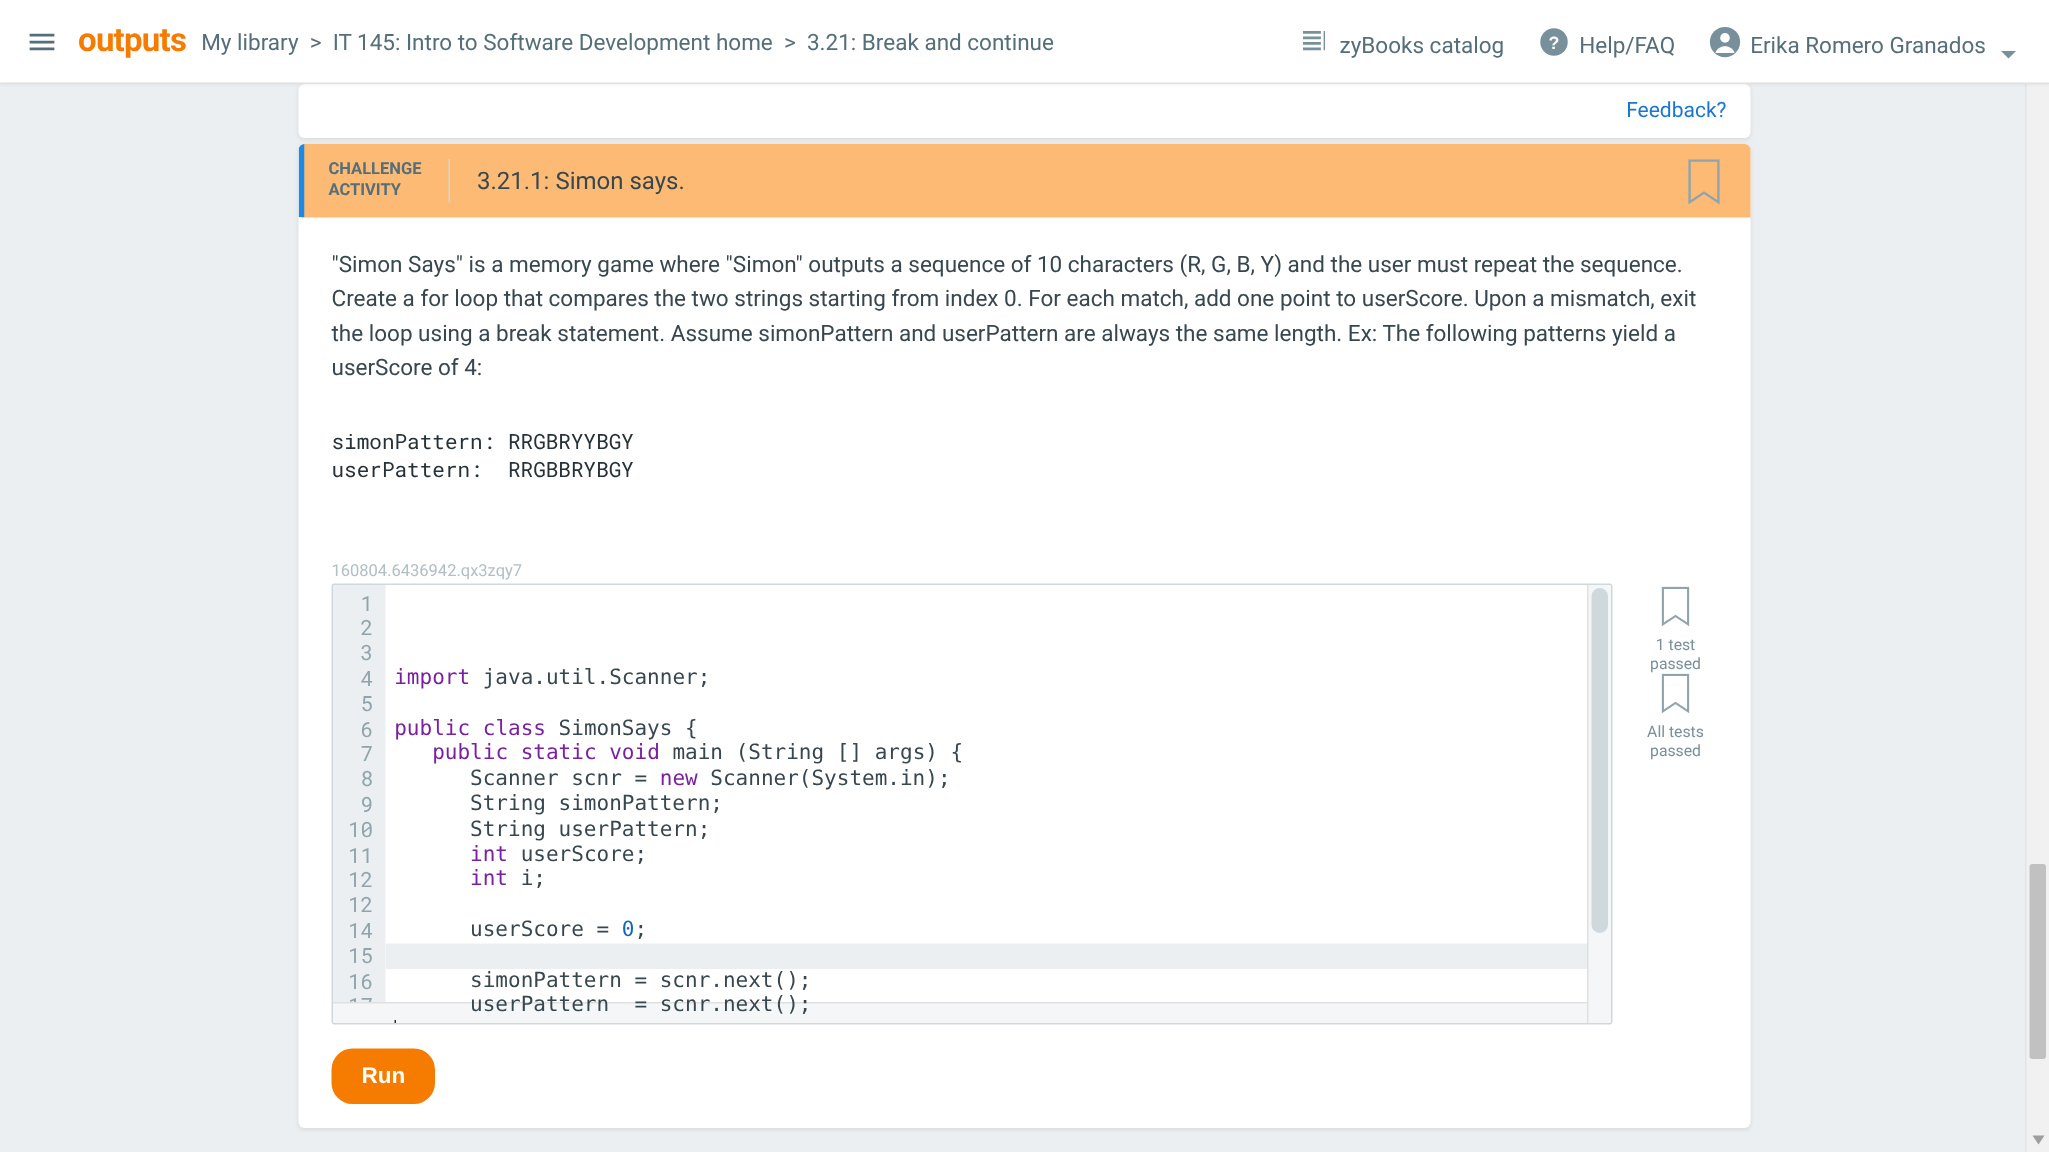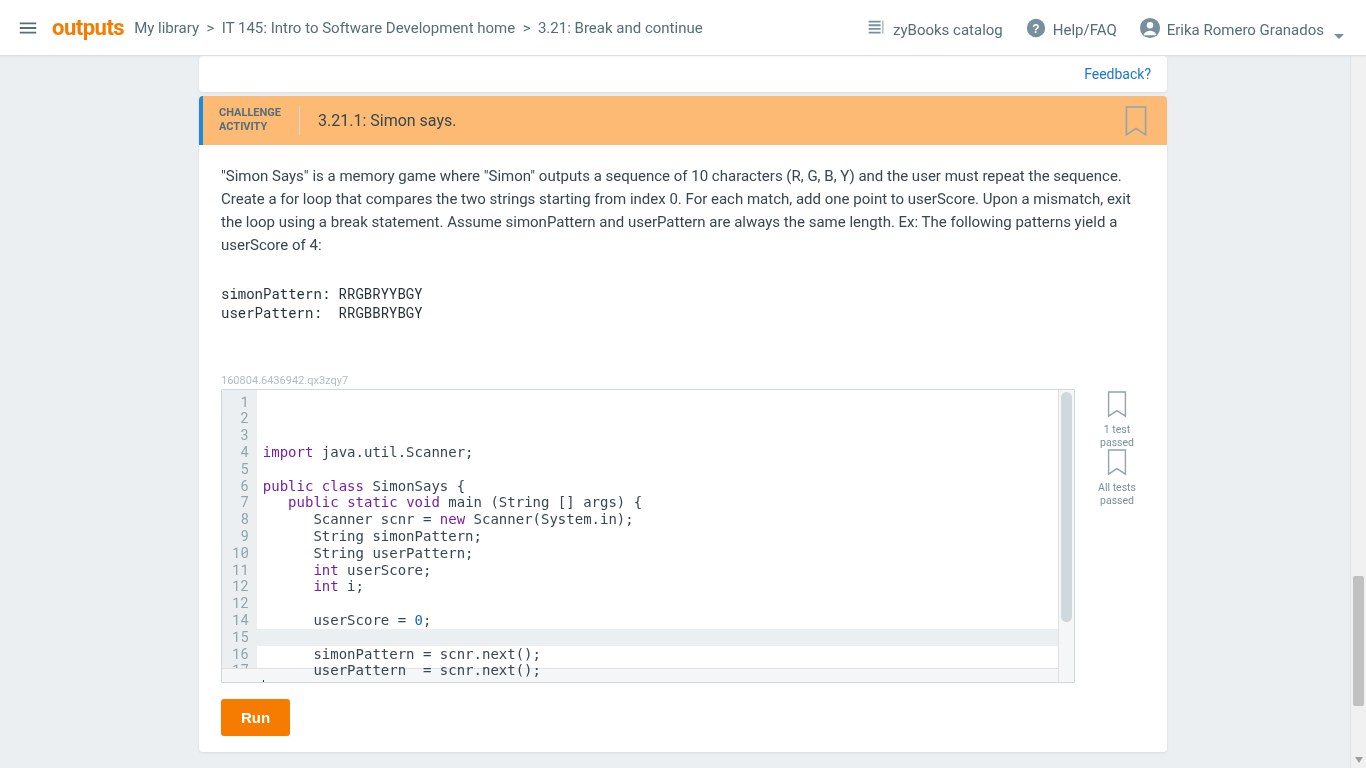--- a/index.html
+++ b/index.html
@@ -74,21 +74,21 @@
   .scrollbar-v{ position:absolute; right:0; top:0; width:16px; bottom:0; background:#f4f6f7; border-left:1px solid #e0e0e0;}
   .scrollbar-thumb{position:absolute;left:2px;right:2px;top:2px;height:230px;background:#cfd8dc;border-radius:6px;}
   .scrollbar-h{ position:absolute; left:0; right:16px; bottom:0; height:14px; background:#f4f6f7; border-top:1px solid #e0e0e0;}
 
   .side-badges{ width:56px; display:flex; flex-direction:column; align-items:flex-start; padding-top:2px; margin-left:14px;}
   .badge-item{ display:flex; flex-direction:column; align-items:center; font-size:10.5px; color:#78909c; line-height:1.25; text-align:center;}
   .badge-item svg{width:24px;height:28px;fill:none;stroke:#90a4ae;stroke-width:1.5;margin-bottom:4px;}
 
   .run-btn{
     margin:16px 0 6px 0; background:#f57c00; color:#fff; border:none;
-    font-size:15px; font-weight:700; padding:10px 20px; border-radius:3px;
+    font-size:15px; font-weight:700; padding:10px 20px; border-radius:14px;
     cursor:pointer;
   }
   .cursor-caret{display:inline-block;width:1px;height:15px;background:#263238;vertical-align:text-bottom;margin-left:0px;}
 
   .outer-scroll{
     position:fixed; right:0; top:0; bottom:0; width:16px; background:#f1f1f1; border-left:1px solid #e4e4e4;
   }
   .outer-scroll .arr{height:16px;display:flex;align-items:center;justify-content:center;}
   .outer-scroll .arr svg{width:10px;height:10px;fill:#9e9e9e;}
   .outer-scroll .track{position:absolute;top:16px;bottom:16px;left:0;right:0;}

